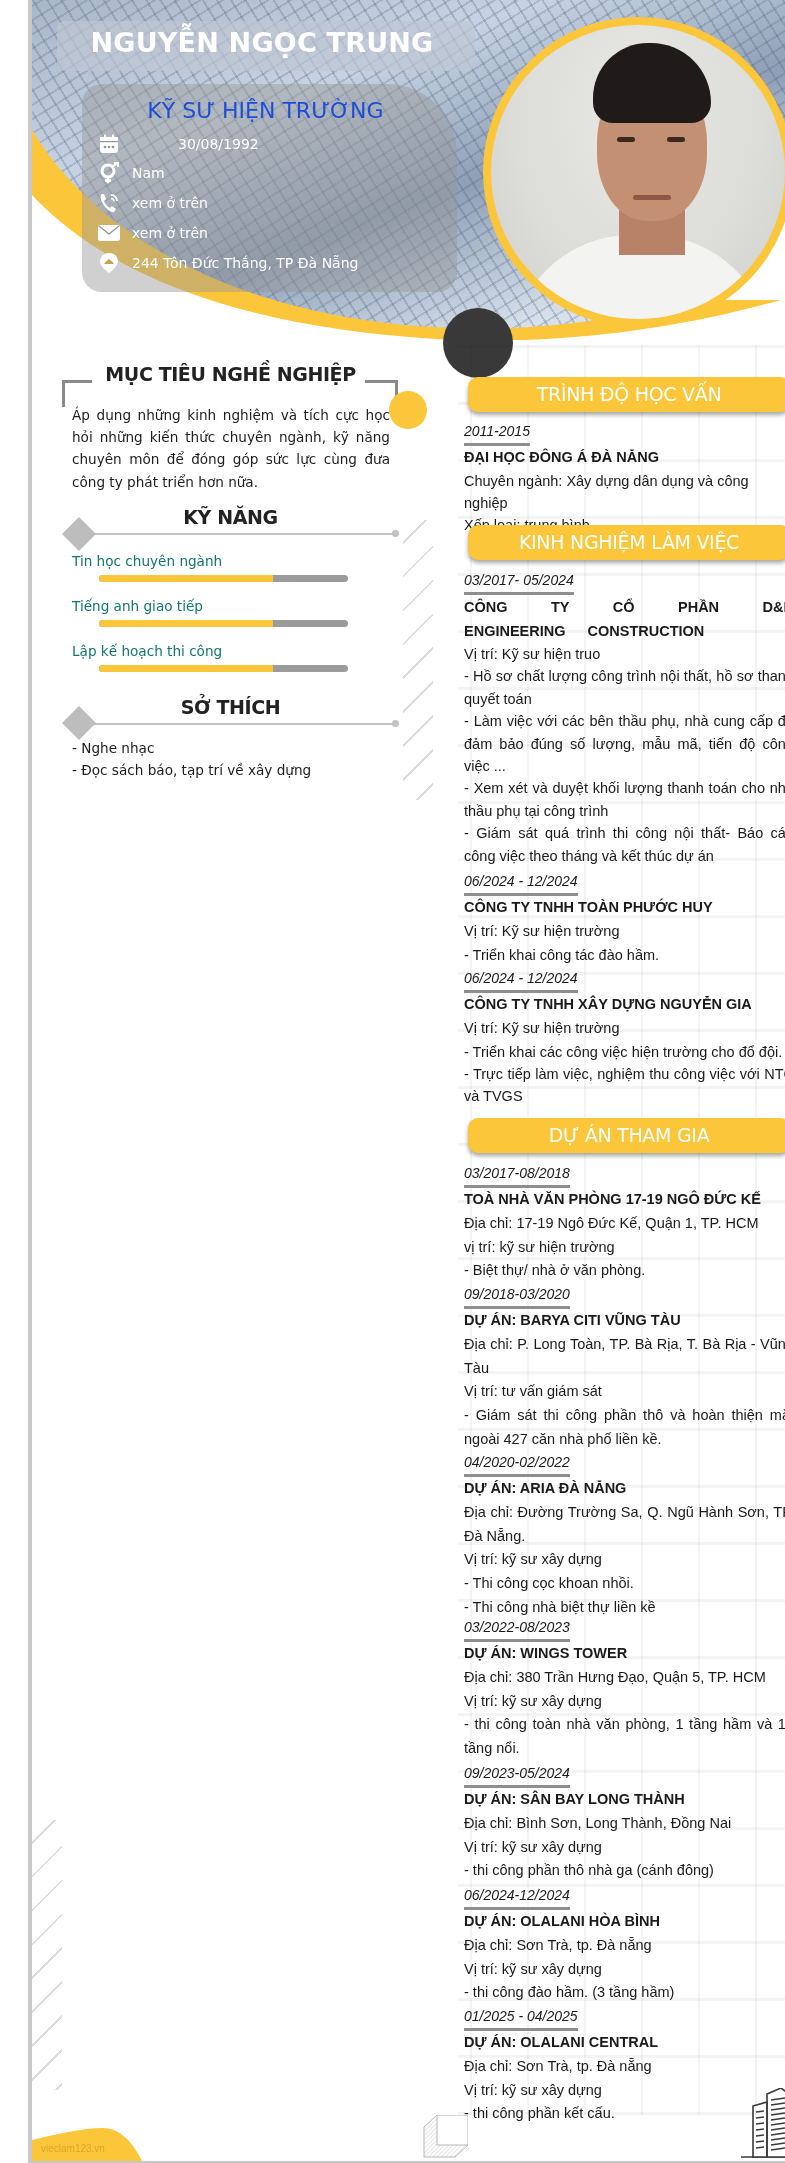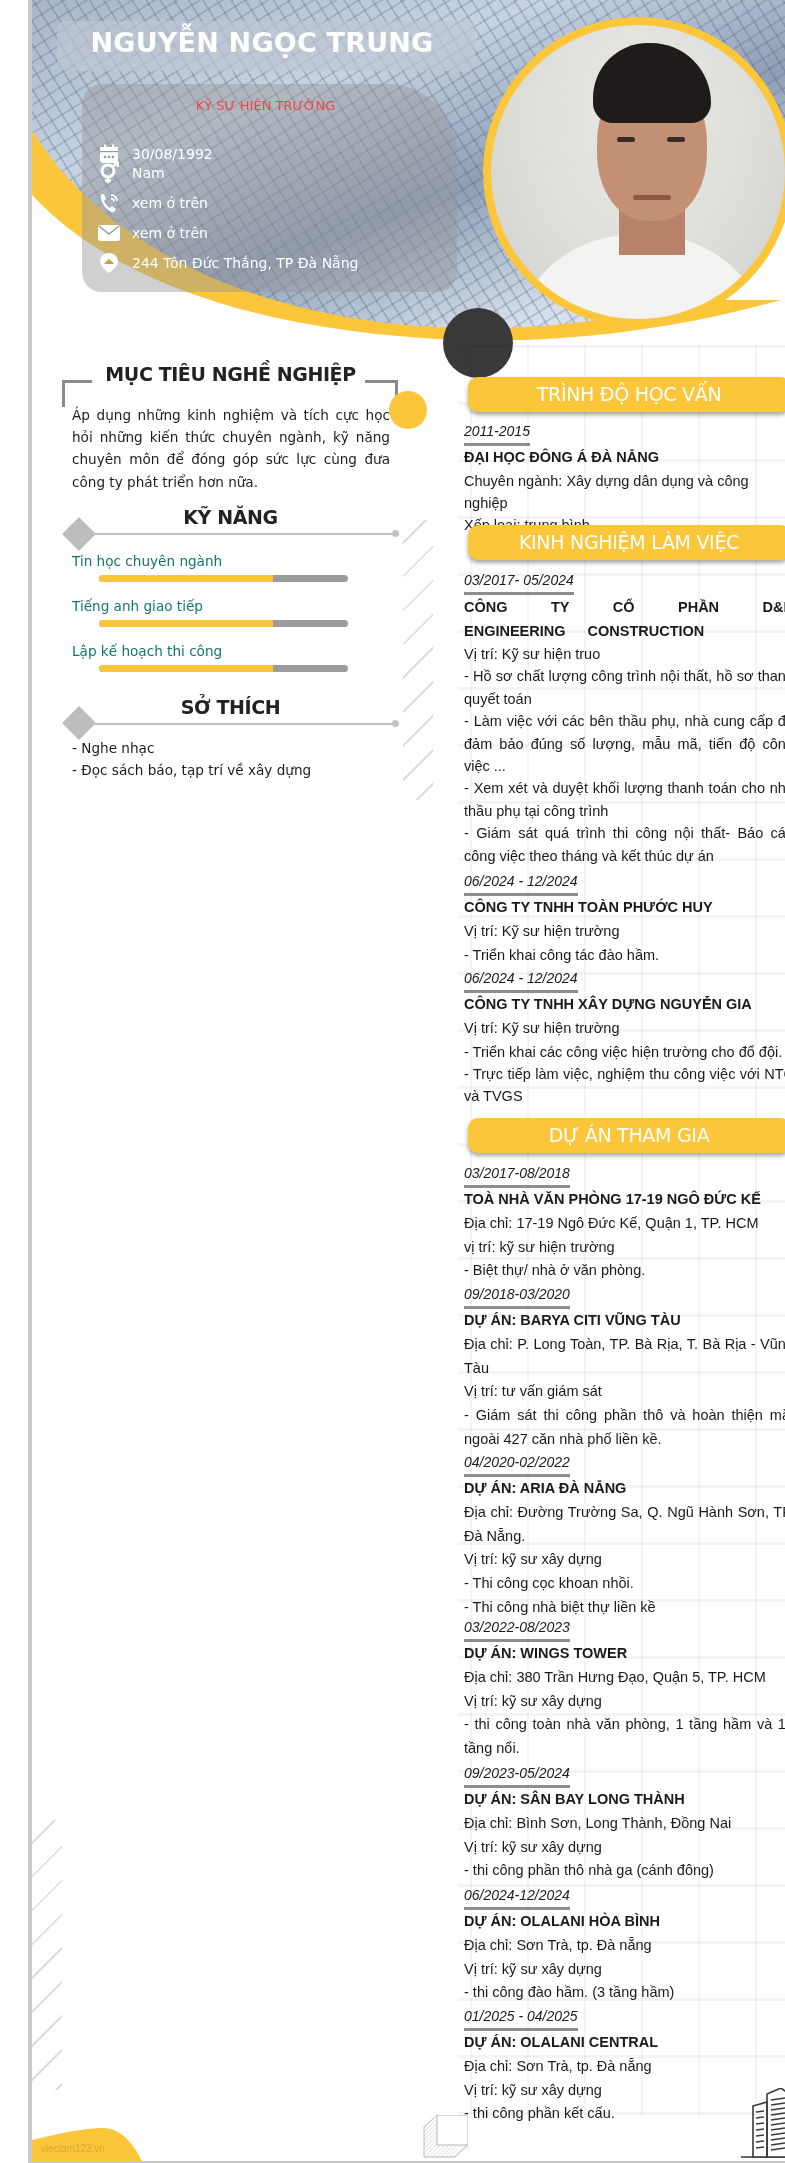--- a/index.html
+++ b/index.html
@@ -15,21 +15,21 @@
   .header-sky { position: absolute; left: 0; top: 0; width: 781px; height: 340px;
     background:
       repeating-linear-gradient(58deg, rgba(70,90,120,0.25) 0 2px, transparent 2px 12px),
       repeating-linear-gradient(-32deg, rgba(70,90,120,0.22) 0 2px, transparent 2px 12px),
       linear-gradient(160deg, #a9b6c8 0%, #c7d3e2 30%, #8e9fb6 55%, #d5dfea 80%, #eef3f8 100%);
   }
   .header-white-wave { position: absolute; left: 0; top: 0; }
   .name-box { position: absolute; left: 25px; top: 21px; width: 418px; height: 50px; background: rgba(190,198,210,0.65); border-radius: 8px; }
   .name { position: absolute; left: 25px; top: 27px; width: 418px; text-align: center; font-family: "DejaVu Sans", sans-serif; font-size: 27px; font-weight: bold; color: #ffffff; letter-spacing: 0.2px; }
   .info-panel { position: absolute; left: 50px; top: 84px; width: 375px; height: 208px; background: rgba(150,150,150,0.45); border-radius: 20px 70px 20px 20px; }
-  .job-title { position: absolute; left: 50px; top: 98px; width: 375px; text-align: center; font-family: "DejaVu Sans", sans-serif; font-size: 13px; color: #ef4444; }
+  .job-title { position: absolute; left: 50px; top: 98px; width: 375px; text-align: center; font-family: "DejaVu Sans", sans-serif; font-size: 22px; color: #1d4ed8; }
   .info-row { position: absolute; left: 70px; display: flex; align-items: center; height: 24px; }
   .info-row .ico { width: 22px; height: 22px; margin-right: 12px; display: flex; align-items: center; justify-content: center; }
   .info-row .txt { font-family: "DejaVu Sans", sans-serif; font-size: 14px; color: #ffffff; }
 
   .photo-ring { position: absolute; left: 455px; top: 17px; width: 310px; height: 310px; border-radius: 50%; background: #fcc63b; }
   .photo { position: absolute; left: 463px; top: 25px; width: 294px; height: 294px; border-radius: 50%; overflow: hidden;
     background: radial-gradient(ellipse at 50% 30%, #e8e8e6 0%, #dcdcd8 60%, #cfcfcb 100%); }
   .photo .hair { position: absolute; left: 102px; top: 18px; width: 118px; height: 80px; border-radius: 55px 60px 20px 20px; background: #1e1b1a; }
   .photo .face { position: absolute; left: 106px; top: 46px; width: 110px; height: 150px; border-radius: 48% 48% 45% 45%; background: #c49073; }
   .photo .neck { position: absolute; left: 128px; top: 170px; width: 66px; height: 60px; background: #b88268; }
@@ -92,21 +92,21 @@
       <path d="M0,195 C80,280 220,330 420,340 C560,345 690,320 781,290 L781,340 L0,340 Z" fill="#ffffff"></path>
       <path d="M781,95 C740,170 700,240 640,300 L781,300 Z" fill="#ffffff"></path>
     </svg>
     <div class="name-box"></div>
     <div class="info-panel"></div>
   </div>
 
   <div class="name">NGUYỄN NGỌC TRUNG</div>
   <div class="job-title">KỸ SƯ HIỆN TRƯỜNG</div>
 
-  <div class="info-row" style="top:142px;">
+  <div class="info-row" style="top:132px;gap:46px;">
     <span class="ico">
       <svg width="20" height="20" viewBox="0 0 20 20">
           <rect x="1" y="3" width="18" height="16" rx="3" fill="#fff"></rect>
           <rect x="1" y="3" width="18" height="4" fill="#fff"></rect>
           <rect x="5" y="0.5" width="2" height="4" fill="#fff"></rect>
           <rect x="13" y="0.5" width="2" height="4" fill="#fff"></rect>
           <rect x="1" y="7" width="18" height="1.2" fill="#8d96a3"></rect>
           <circle cx="6" cy="13" r="1.3" fill="#8d96a3"></circle>
           <circle cx="10" cy="13" r="1.3" fill="#8d96a3"></circle>
           <circle cx="14" cy="13" r="1.3" fill="#8d96a3"></circle>

